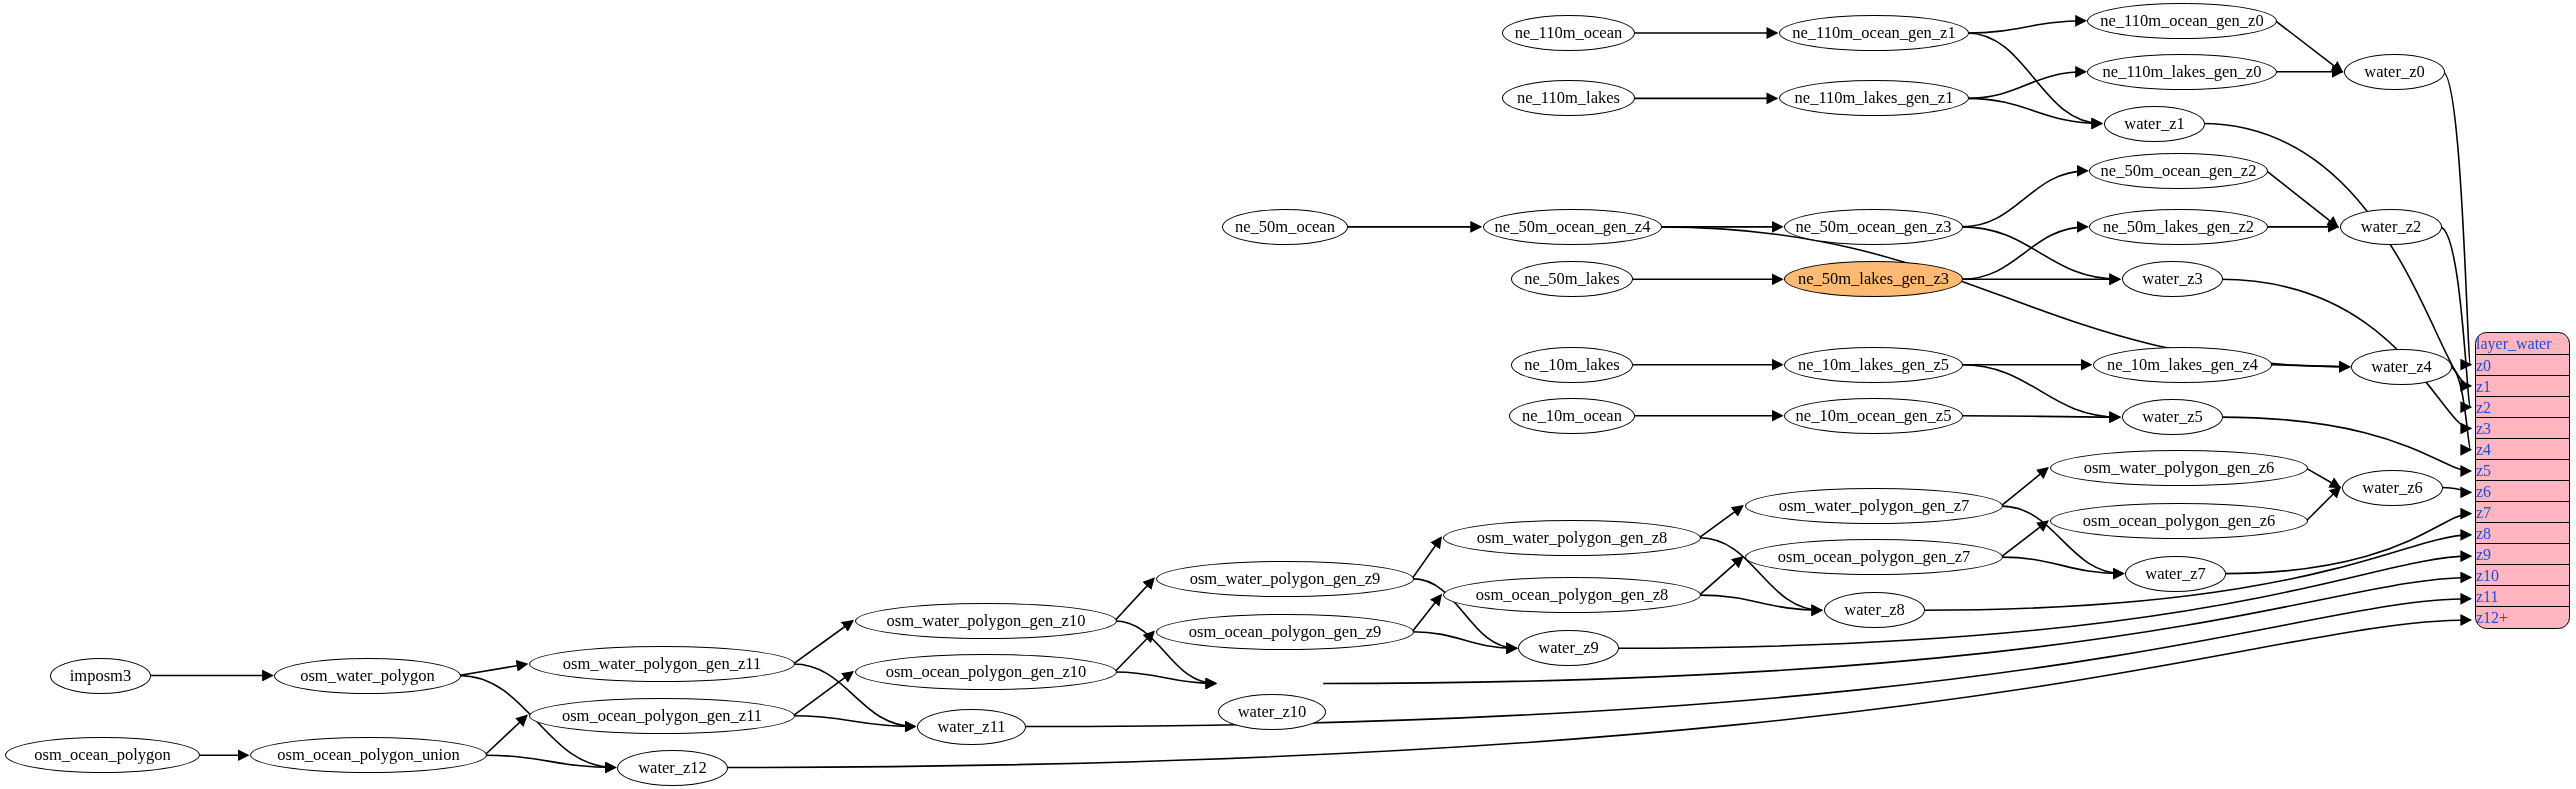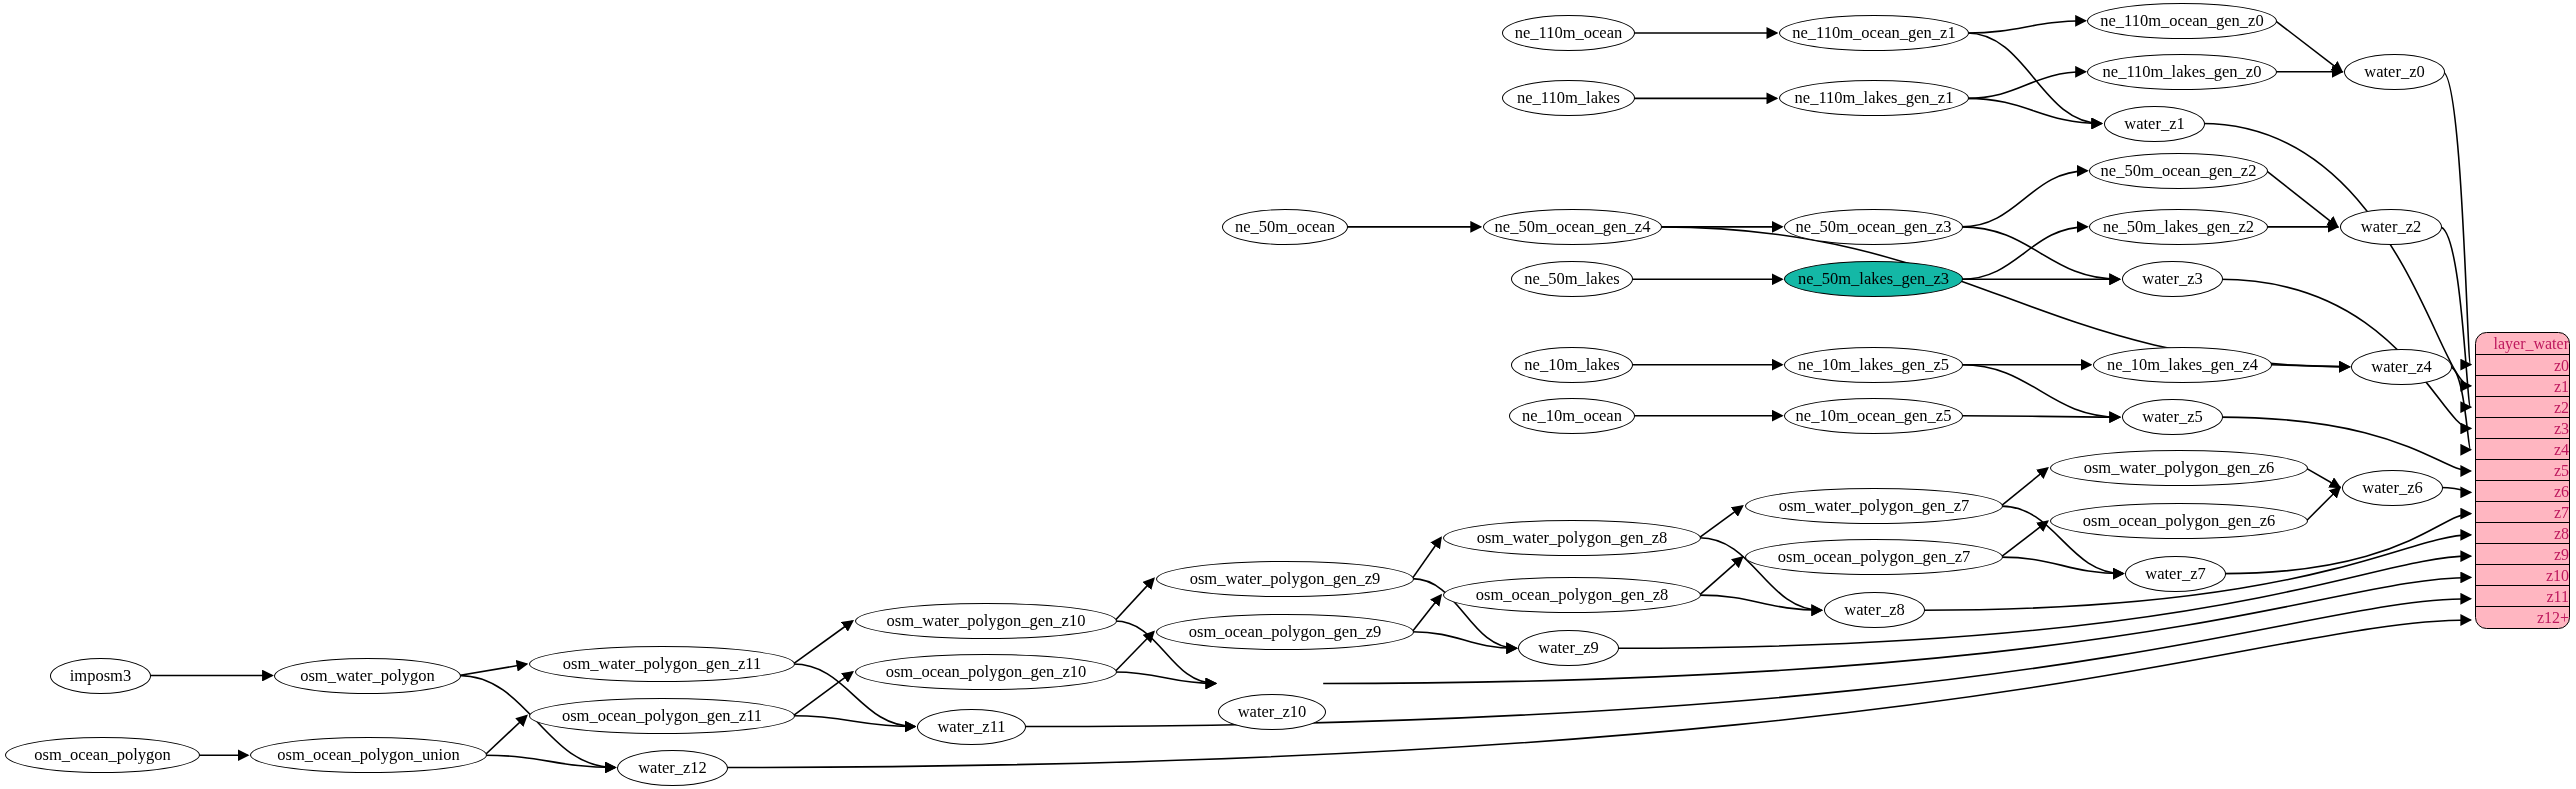--- a/index.html
+++ b/index.html
@@ -21,22 +21,22 @@
     font-size:16.5px;color:#000;
     white-space:nowrap;
     z-index:2;
   }
   .table-node{
     position:absolute;
     box-sizing:border-box;
     border:1.4px solid #000;
     border-radius:11.5px;
     overflow:hidden;
-    text-align:right;
-    font-size:16px;color:#be185d;
+    text-align:left;
+    font-size:16px;color:#1d4ed8;
     z-index:3;
   }
   .t-header{
     height:22px;line-height:22px;
     border-bottom:1.4px solid #000;
     box-sizing:border-box;
   }
   .trow{
     height:21px;line-height:21px;
     border-bottom:1.1px solid #000;
@@ -145,21 +145,21 @@
       <div class="node" style="left: 1779px; top: 15px; width: 190px; height: 36px; background: rgb(255, 255, 255); border-color: rgb(0, 0, 0);">ne_110m_ocean_gen_z1</div>
       <div class="node" style="left: 2087px; top: 2.9px; width: 190px; height: 36px; background: rgb(255, 255, 255); border-color: rgb(0, 0, 0);">ne_110m_ocean_gen_z0</div>
       <div class="node" style="left: 1502px; top: 80px; width: 133px; height: 36px; background: rgb(255, 255, 255); border-color: rgb(0, 0, 0); text-align: right;">ne_110m_lakes</div>
       <div class="node" style="left: 1779px; top: 80px; width: 190px; height: 36px; background: rgb(255, 255, 255); border-color: rgb(0, 0, 0);">ne_110m_lakes_gen_z1</div>
       <div class="node" style="left: 2087px; top: 54px; width: 190px; height: 36px; background: rgb(255, 255, 255); border-color: rgb(0, 0, 0);">ne_110m_lakes_gen_z0</div>
       <div class="node" style="left: 1222px; top: 209px; width: 126px; height: 36px; background: rgb(255, 255, 255); border-color: rgb(0, 0, 0);">ne_50m_ocean</div>
       <div class="node" style="left: 1483px; top: 209px; width: 179px; height: 36px; background: rgb(255, 255, 255); border-color: rgb(0, 0, 0);">ne_50m_ocean_gen_z4</div>
       <div class="node" style="left: 1784px; top: 209px; width: 179px; height: 36px; background: rgb(255, 255, 255); border-color: rgb(0, 0, 0);">ne_50m_ocean_gen_z3</div>
       <div class="node" style="left: 2089px; top: 153px; width: 179px; height: 36px; background: rgb(255, 255, 255); border-color: rgb(0, 0, 0);">ne_50m_ocean_gen_z2</div>
       <div class="node" style="left: 1511px; top: 261px; width: 122px; height: 36px; background: rgb(255, 255, 255); border-color: rgb(0, 0, 0);">ne_50m_lakes</div>
-      <div class="node" style="left: 1784px; top: 261px; width: 179px; height: 36px; background: #14b8a6; border-color: rgb(0, 0, 0);">ne_50m_lakes_gen_z3</div>
+      <div class="node" style="left: 1784px; top: 261px; width: 179px; height: 36px; background: #fdba74; border-color: rgb(0, 0, 0);">ne_50m_lakes_gen_z3</div>
       <div class="node" style="left: 2089px; top: 209px; width: 179px; height: 36px; background: rgb(255, 255, 255); border-color: rgb(0, 0, 0);">ne_50m_lakes_gen_z2</div>
       <div class="node" style="left: 1511px; top: 347px; width: 122px; height: 36px; background: rgb(255, 255, 255); border-color: rgb(0, 0, 0);">ne_10m_lakes</div>
       <div class="node" style="left: 1784px; top: 347px; width: 179px; height: 36px; background: rgb(255, 255, 255); border-color: rgb(0, 0, 0);">ne_10m_lakes_gen_z5</div>
       <div class="node" style="left: 2093px; top: 347px; width: 179px; height: 36px; background: rgb(255, 255, 255); border-color: rgb(0, 0, 0);">ne_10m_lakes_gen_z4</div>
       <div class="node" style="left: 1509px; top: 398px; width: 126px; height: 36px; background: rgb(255, 255, 255); border-color: rgb(0, 0, 0);">ne_10m_ocean</div>
       <div class="node" style="left: 1784px; top: 398px; width: 179px; height: 36px; background: rgb(255, 255, 255); border-color: rgb(0, 0, 0);">ne_10m_ocean_gen_z5</div>
       <div class="node" style="left: 2344px; top: 54px; width: 101px; height: 36px; background: rgb(255, 255, 255); border-color: rgb(0, 0, 0);">water_z0</div>
       <div class="node" style="left: 2104px; top: 106px; width: 101px; height: 36px; background: rgb(255, 255, 255); border-color: rgb(0, 0, 0);">water_z1</div>
       <div class="node" style="left: 2340px; top: 209px; width: 102px; height: 36px; background: rgb(255, 255, 255); border-color: rgb(0, 0, 0);">water_z2</div>
       <div class="node" style="left: 2122px; top: 261px; width: 101px; height: 36px; background: rgb(255, 255, 255); border-color: rgb(0, 0, 0);">water_z3</div>

